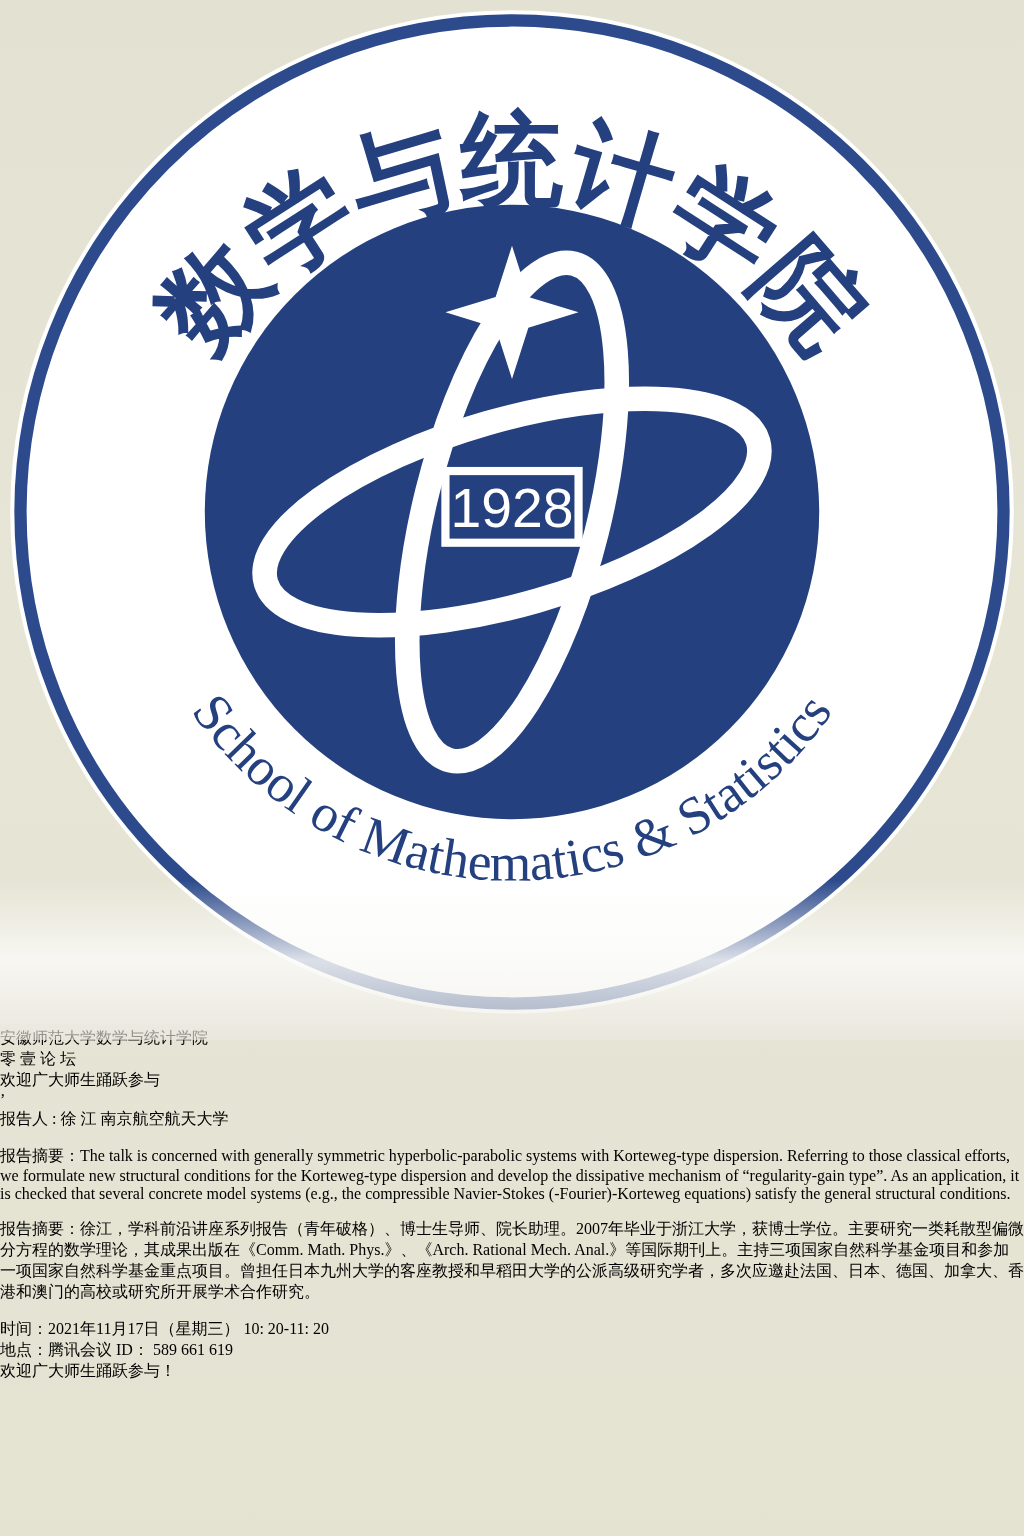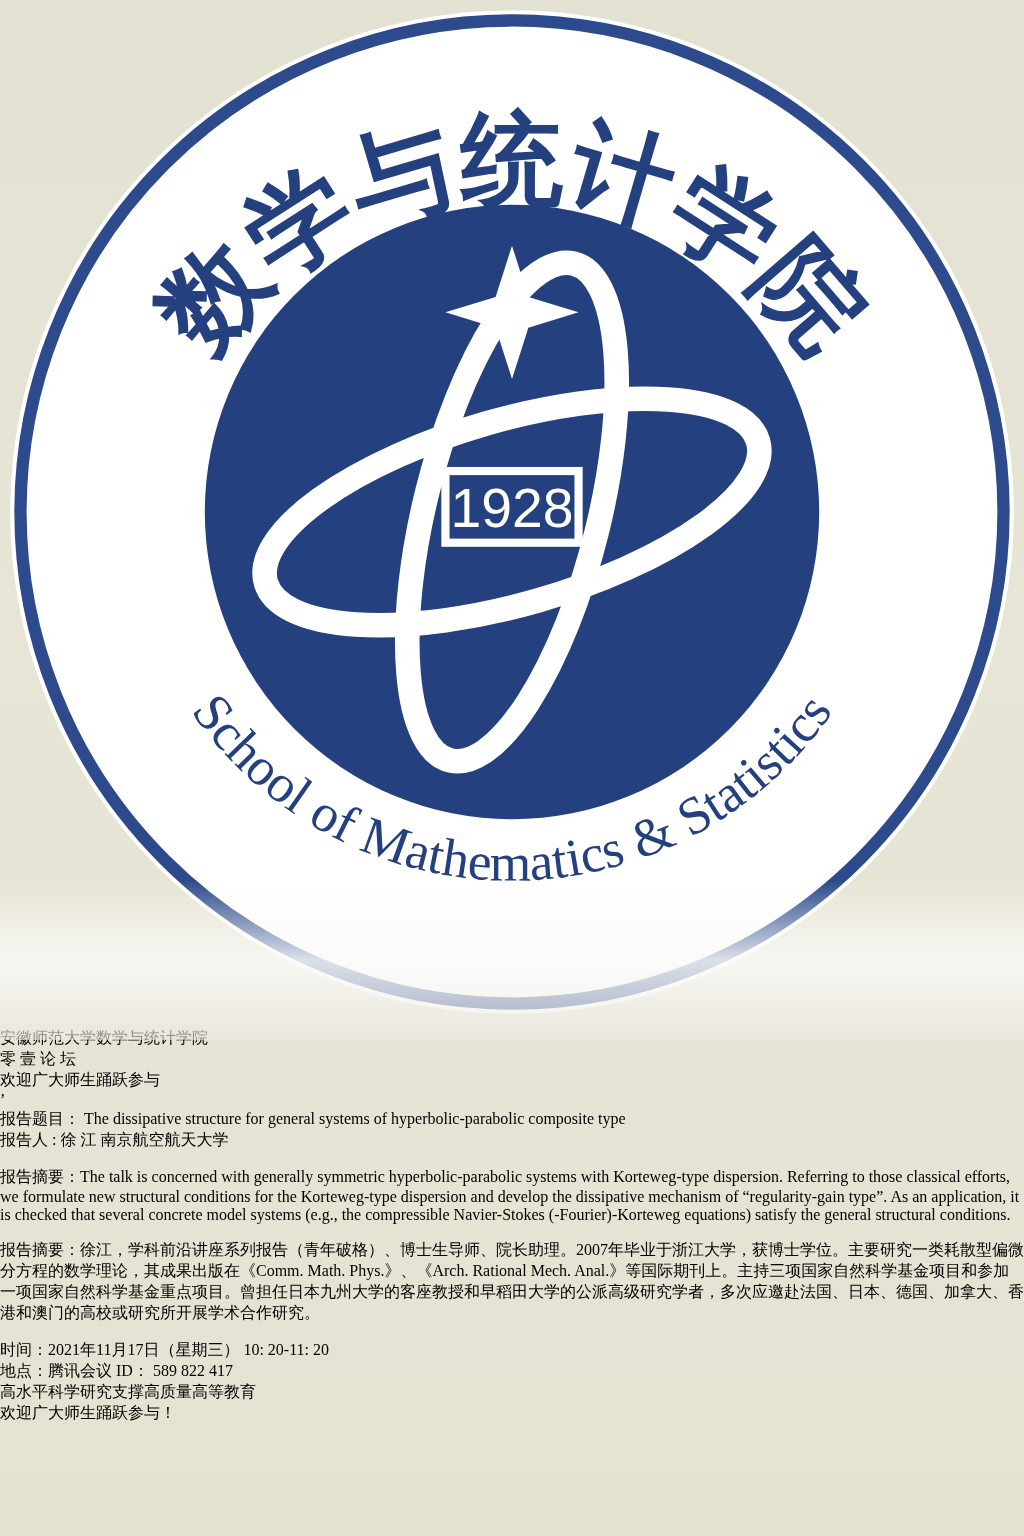--- a/index.html
+++ b/index.html
@@ -221,40 +221,32 @@
   <div class="forum-box">
     <div class="forum-name">零 壹 论 坛</div>
     <div class="forum-subtitle">欢迎广大师生踊跃参与</div>
   </div>
 
   <div class="tick-mark">’</div>
 
 
   <div class="content-panel">
 
-    <div class="talk-title-row">
-      <span class="talk-title-label">报告题目：</span>
-      <span class="talk-title-lines">
-        <span class="talk-title-line">The dissipative structure for general systems</span>
-        <span class="talk-title-line second">of hyperbolic-parabolic composite type</span>
-      </span>
-    </div>
 
     <div class="speaker-row">
       <span class="speaker-main">报告人 : 徐 江</span>
       <span class="speaker-affiliation">南京航空航天大学</span>
     </div>
 
     <p class="para"><span class="para-label">报告摘要：</span><span>The talk is concerned with generally symmetric hyperbolic-parabolic systems with Korteweg-type dispersion. Referring to those classical efforts, we formulate new structural conditions for the Korteweg-type dispersion and develop the dissipative mechanism of “regularity-gain type”. As an application, it is checked that several concrete model systems (e.g., the compressible Navier-Stokes (-Fourier)-Korteweg equations) satisfy the general structural conditions.</span></p>
 
     <p class="para bio"><span class="para-label">报告摘要：</span><span>徐江，学科前沿讲座系列报告（青年破格）、博士生导师、院长助理。2007年毕业于浙江大学，获博士学位。主要研究一类耗散型偏微分方程的数学理论，其成果出版在《Comm. Math. Phys.》、《Arch. Rational Mech. Anal.》等国际期刊上。主持三项国家自然科学基金项目和参加一项国家自然科学基金重点项目。曾担任日本九州大学的客座教授和早稻田大学的公派高级研究学者，多次应邀赴法国、日本、德国、加拿大、香港和澳门的高校或研究所开展学术合作研究。</span></p>
 
     <div class="when-row"><span>时间：</span><span>2021年11月17日（星期三） 10: 20-11: 20</span></div>
 
-    <div class="where-row"><span>地点：</span><span>腾讯会议 ID： 589 822 417</span></div>
+    <div class="where-row"><span>地点：</span><span>腾讯会议 ID： 589 661 619</span></div>
 
   </div>
 
-  <div class="footer-line1">高水平科学研究支撑高质量高等教育</div>
   <div class="footer-line2">欢迎广大师生踊跃参与！</div>
   <div class="bottom-bar"></div>
 
 </div>
 
 </body></html>

